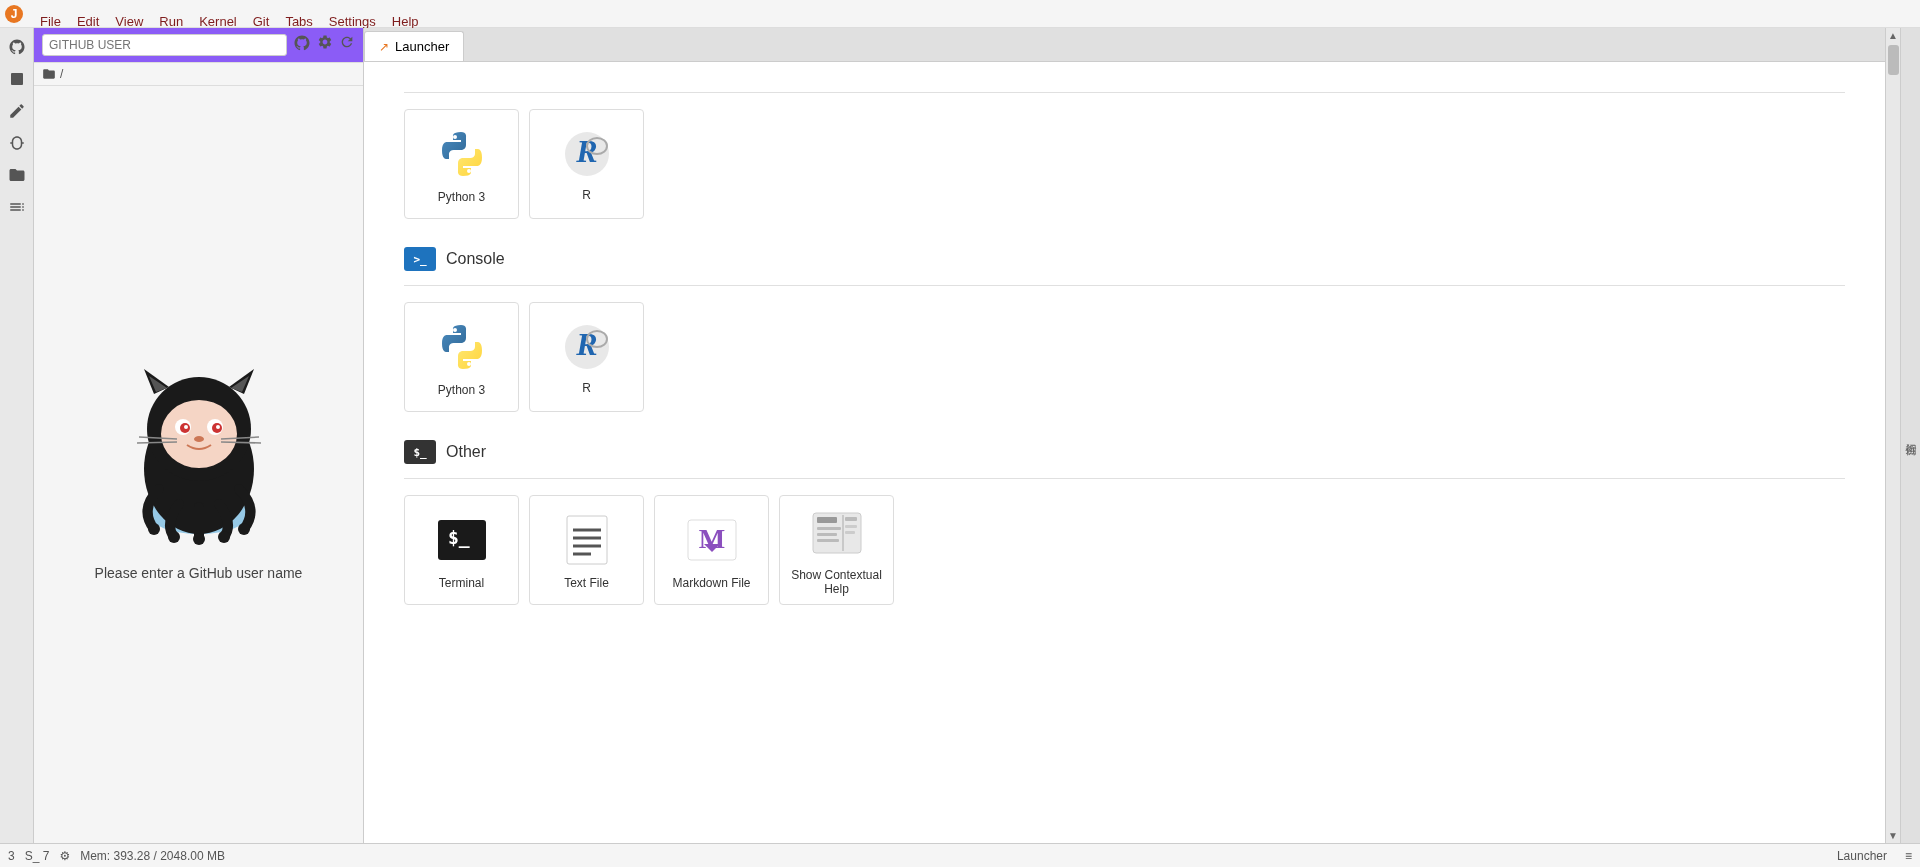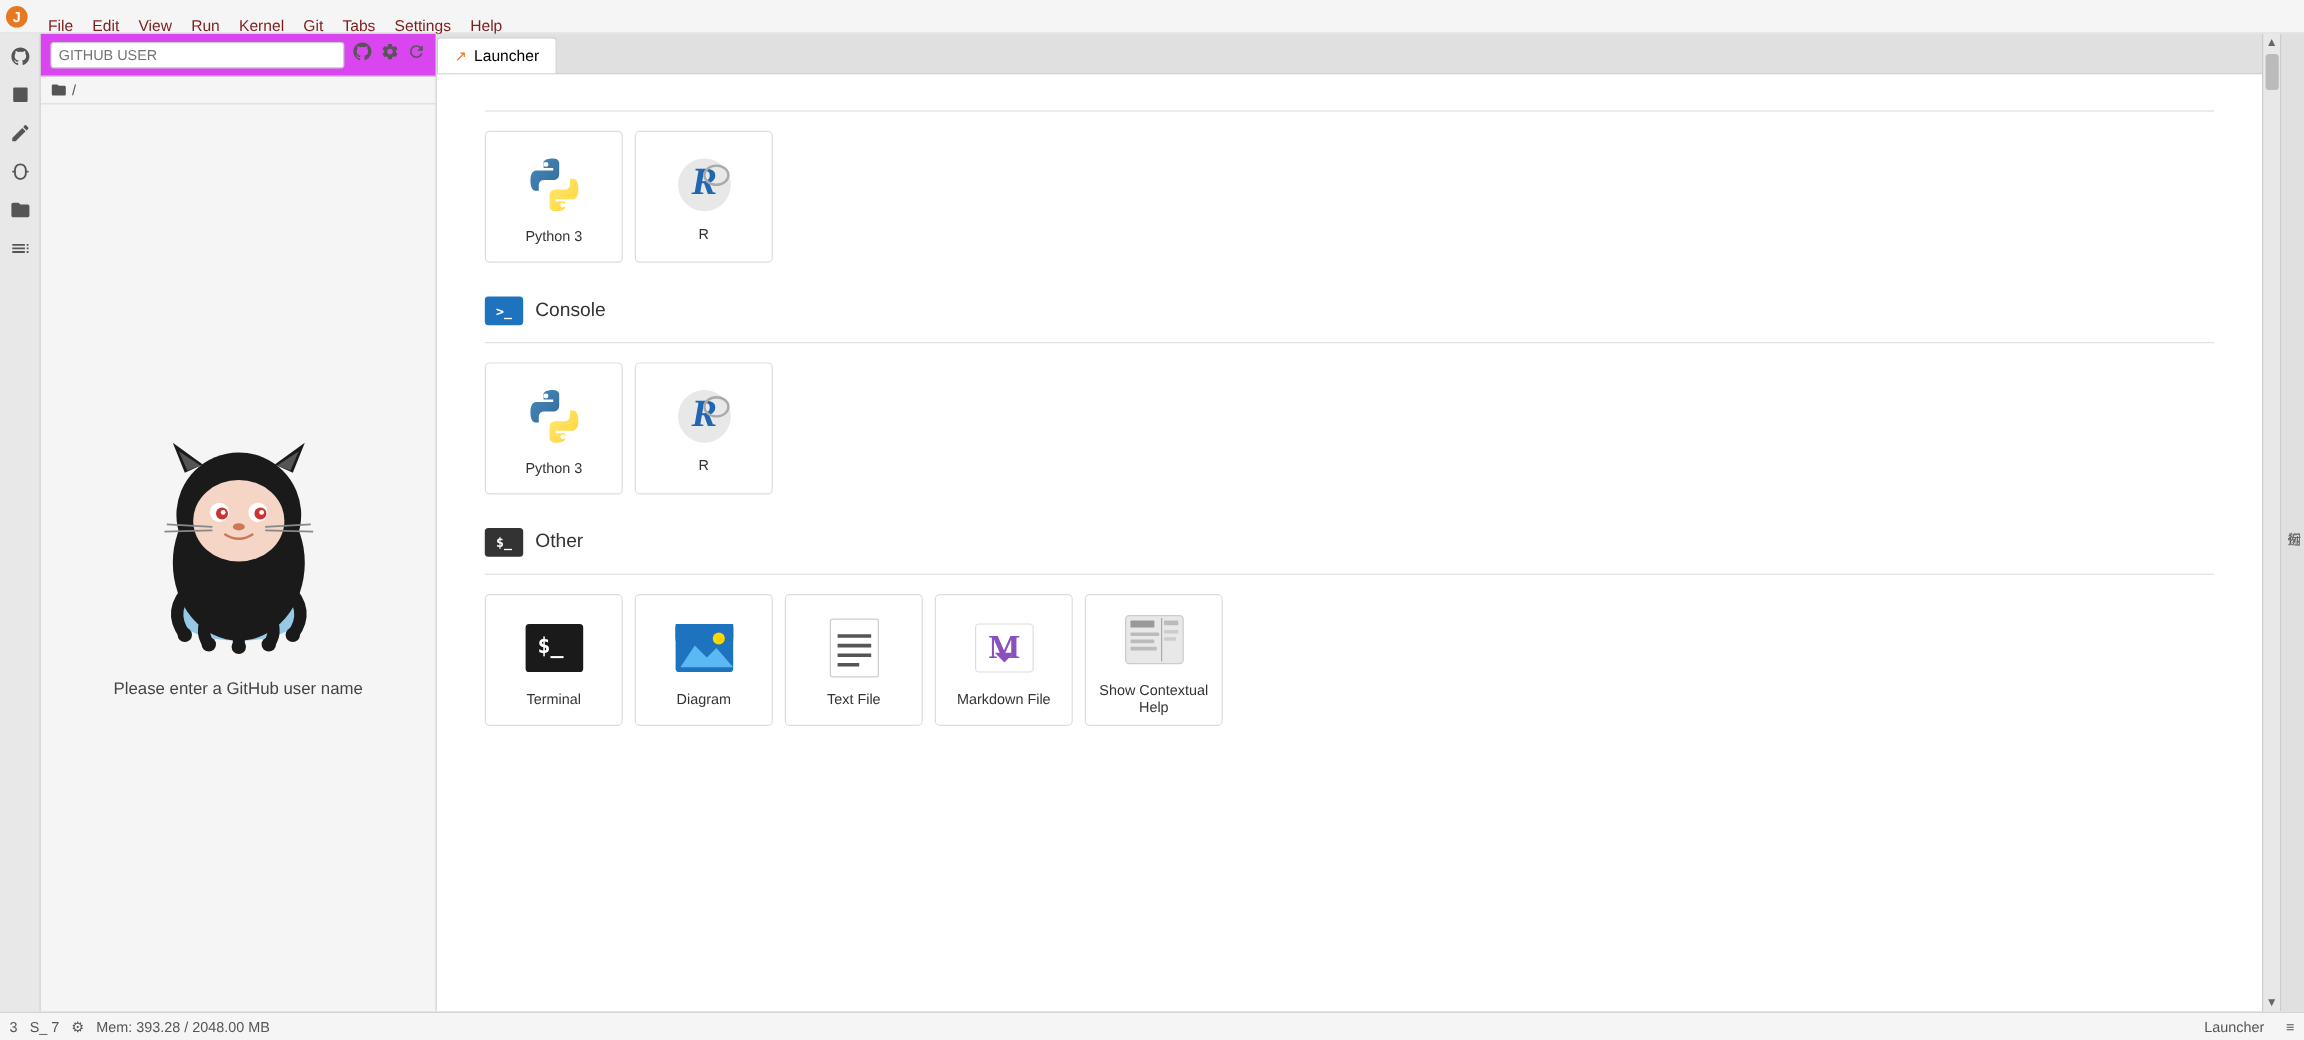--- a/index.html
+++ b/index.html
@@ -14,21 +14,21 @@
     
     .main-layout { display: flex; flex: 1; overflow: hidden; }
 
     
     .sidebar-icons { width: 34px; background: #e8e8e8; display: flex; flex-direction: column; align-items: center; padding-top: 4px; border-right: 1px solid #ccc; }
     .sidebar-icon-btn { width: 30px; height: 30px; display: flex; align-items: center; justify-content: center; cursor: pointer; border-radius: 4px; margin-bottom: 2px; color: #555; font-size: 16px; }
     .sidebar-icon-btn.active { color: #e87722; }
 
     
     .left-panel { width: 330px; background: #f5f5f5; display: flex; flex-direction: column; border-right: 1px solid #ccc; }
-    .left-panel-header { padding: 6px 8px; display: flex; align-items: center; gap: 6px; border-bottom: 1px solid #ddd; background: #d946ef; }
+    .left-panel-header { padding: 6px 8px; display: flex; gap: 6px; border-bottom: 1px solid #ddd; background: #8b5cf6; }
     .left-panel-header input { flex: 1; border: 1px solid #ccc; border-radius: 3px; padding: 3px 6px; font-size: 12px; background: white; }
     .left-panel-header-icon { font-size: 16px; color: #555; cursor: pointer; }
     .breadcrumb { padding: 4px 8px; font-size: 12px; color: #555; display: flex; align-items: center; gap: 4px; border-bottom: 1px solid #ddd; }
     .github-mascot-area { flex: 1; display: flex; flex-direction: column; align-items: center; justify-content: center; padding: 20px; }
     .mascot-img { width: 200px; height: 200px; }
     .mascot-label { margin-top: 16px; font-size: 14px; color: #444; text-align: center; }
 
     
     .right-content { flex: 1; display: flex; flex-direction: column; background: #f0f0f0; overflow: hidden; }
 
@@ -309,33 +309,20 @@
         <div class="kernel-card">
           <div class="kernel-card-icon">
             <svg width="56" height="56" viewBox="0 0 56 56" xmlns="http://www.w3.org/2000/svg">
               <rect x="4" y="8" width="48" height="40" rx="3" fill="#1a1a1a"></rect>
               <text x="14" y="32" font-family="monospace" font-size="18" fill="white" font-weight="bold">$_</text>
             </svg>
           </div>
           <span class="kernel-card-label">Terminal</span>
         </div>
 
-        <div class="kernel-card">
-          <div class="kernel-card-icon">
-            <svg width="56" height="56" viewBox="0 0 56 56" xmlns="http://www.w3.org/2000/svg">
-              <rect x="4" y="8" width="48" height="40" rx="3" fill="#1e73be"></rect>
-              <rect x="4" y="8" width="48" height="14" rx="3" fill="#1e73be"></rect>
-              <rect x="4" y="8" width="48" height="14" fill="#1e73be"></rect>
-
-              <polygon points="8,44 20,26 30,36 38,28 52,44" fill="#5bb8f5"></polygon>
-              <circle cx="40" cy="20" r="5" fill="#ffd700"></circle>
-            </svg>
-          </div>
-          <span class="kernel-card-label">Diagram</span>
-        </div>
 
         <div class="kernel-card">
           <div class="kernel-card-icon">
             <svg width="56" height="56" viewBox="0 0 56 56" xmlns="http://www.w3.org/2000/svg">
               <rect x="8" y="4" width="40" height="48" rx="2" fill="white" stroke="#ccc" stroke-width="1"></rect>
               <line x1="14" y1="18" x2="42" y2="18" stroke="#555" stroke-width="3"></line>
               <line x1="14" y1="26" x2="42" y2="26" stroke="#555" stroke-width="3"></line>
               <line x1="14" y1="34" x2="42" y2="34" stroke="#555" stroke-width="3"></line>
               <line x1="14" y1="42" x2="32" y2="42" stroke="#555" stroke-width="3"></line>
             </svg>

